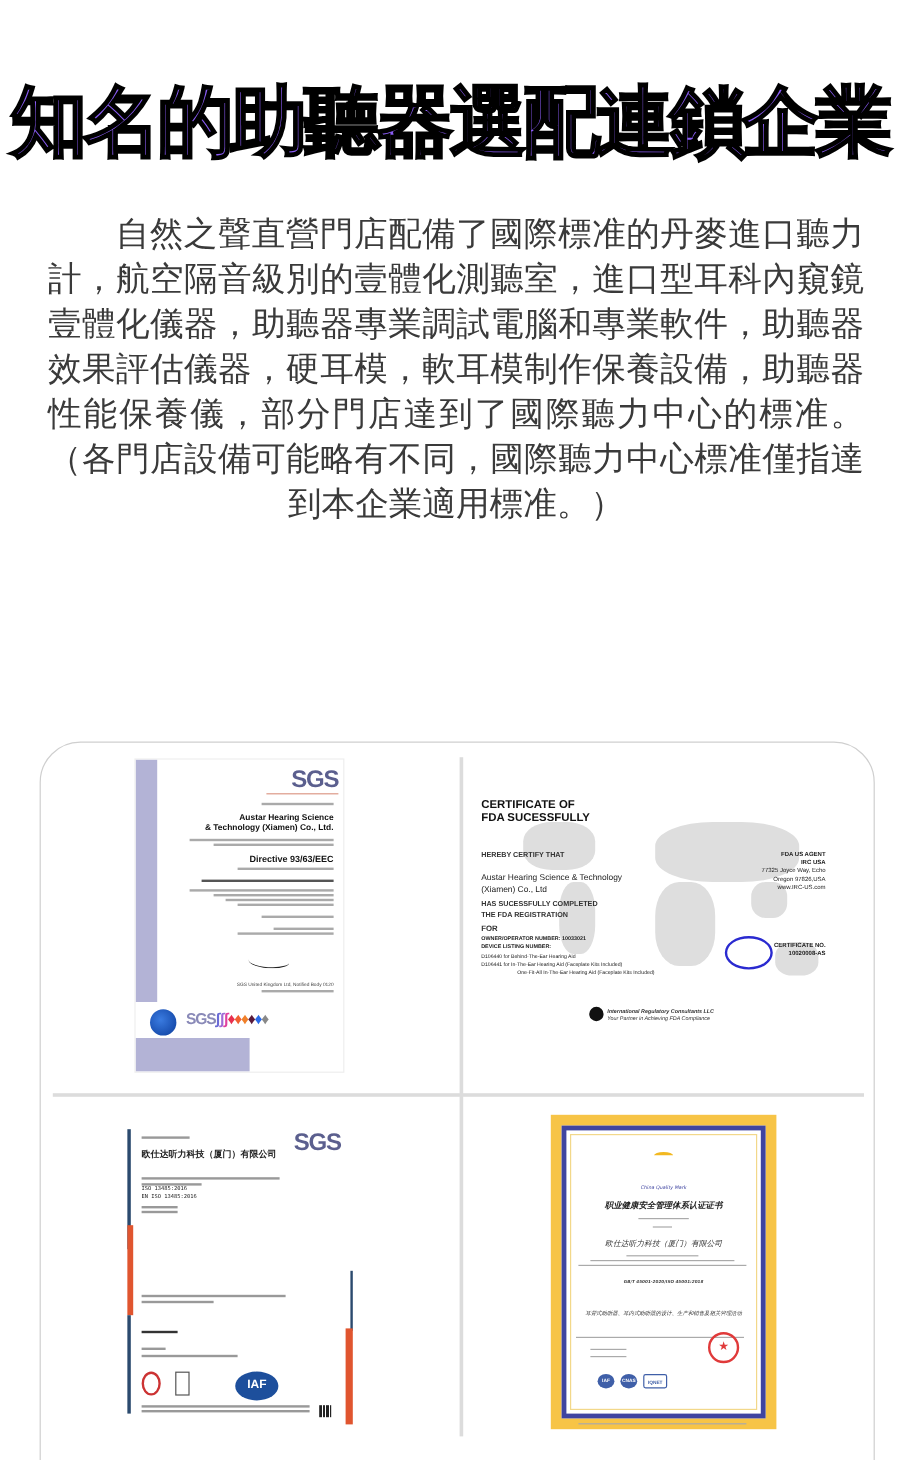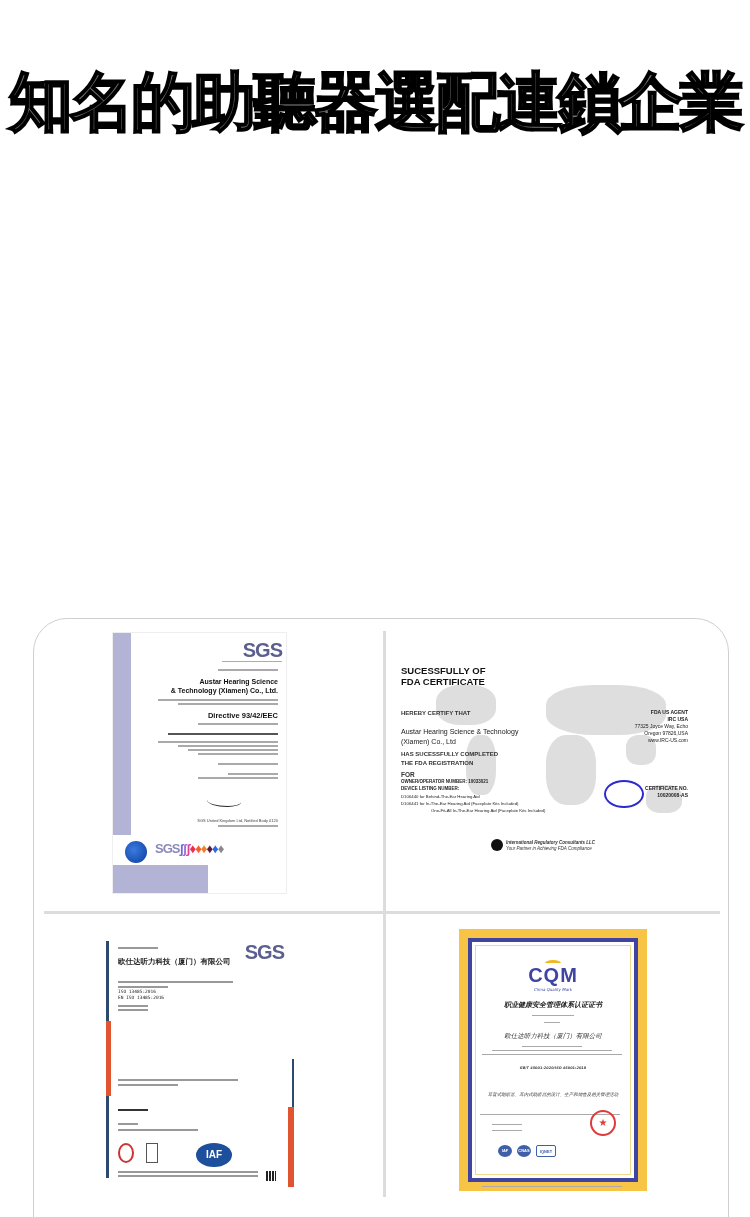--- a/index.html
+++ b/index.html
@@ -2,21 +2,21 @@
 <html><head>
 <meta charset="utf-8">
 <style>
   * { box-sizing: border-box; margin: 0; padding: 0; }
   html, body { width: 750px; height: 1217px; background: #ffffff; overflow: hidden; }
   body { position: relative; font-family: "DejaVu Sans", sans-serif; color: #333; }
 
   .headline {
     position: absolute; left: 0; top: 62px; width: 750px; text-align: center;
     font-family: "DejaVu Sans", sans-serif; font-weight: 900; font-size: 64px;
-    letter-spacing: -3px; color: #737373; line-height: 80px;
+    letter-spacing: -3px; color: #8b5cf6; line-height: 80px;
     -webkit-text-stroke: 2px #000;
   }
   .intro {
     position: absolute; left: 40px; top: 176px; width: 680px;
     font-size: 28px; line-height: 37.5px; color: #3a3a3a; text-align: center;
   }
   .intro p { margin: 0; }
   .intro .para2 { text-align: justify; text-align-last: center; }
   .intro .indent { display: inline-block; width: 56px; }
 
@@ -90,38 +90,39 @@
   .c4 .logos { position: absolute; left: 26px; top: 203px; display: flex; gap: 5px; }
   .c4 .logos span { display: block; width: 14px; height: 12px; border-radius: 50%; background: #3f5fa8; color: #fff; font: bold 4px "Liberation Sans", sans-serif; text-align: center; line-height: 12px; }
   .c4 .fine { position: absolute; height: 1px; background: #aaa; }
 </style>
 </head>
 <body>
 
 <div class="headline">知名的助聽器選配連鎖企業</div>
 
 <div class="intro">
+  <p class="para2"><span class="indent"></span><span>自然之聲直營門店配備了國際標准的丹麥進口聽力計，航空隔音級別的壹體化測聽室，進口型耳科內窺鏡壹體化儀器，助聽器專業調試電腦和專業軟件，助聽器效果評估儀器，硬耳模，軟耳模制作保養設備，助聽器性能保養儀，部分門店達到了國際聽力中心的標准。（各門店設備可能略有不同，國際聽力中心標准僅指達到本企業適用標准。）</span></p>
 </div>
 
 <div class="card">
   <div class="vdivider"></div>
   <div class="hdivider"></div>
 
   <div class="cert c1">
     <div class="band"></div>
     <div class="sgs">SGS</div>
     <div class="sgsline"></div>
     <div class="fine" style="top:36px;width:60px"></div>
     <div class="t company">
       <div>Austar Hearing Science</div>
       <div>&amp; Technology (Xiamen) Co., Ltd.</div>
     </div>
     <div class="fine" style="top:66px;width:120px"></div>
     <div class="fine" style="top:70px;width:100px"></div>
-    <div class="t directive">Directive 93/42/EEC</div>
+    <div class="t directive">Directive 93/63/EEC</div>
     <div class="fine" style="top:90px;width:80px"></div>
     <div class="fine" style="top:100px;width:110px;background:#555"></div>
     <div class="fine" style="top:108px;width:120px"></div>
     <div class="fine" style="top:112px;width:100px"></div>
     <div class="fine" style="top:116px;width:90px"></div>
     <div class="fine" style="top:120px;width:80px"></div>
     <div class="fine" style="top:130px;width:60px"></div>
     <div class="fine" style="top:140px;width:50px"></div>
     <div class="fine" style="top:144px;width:80px"></div>
     <div class="sig"></div>
@@ -137,22 +138,22 @@
   <div class="cert c2">
     <div class="map">
       <div style="left:10px;top:10px;width:60px;height:40px"></div>
       <div style="left:40px;top:60px;width:30px;height:60px"></div>
       <div style="left:120px;top:10px;width:120px;height:50px"></div>
       <div style="left:120px;top:60px;width:50px;height:70px"></div>
       <div style="left:200px;top:60px;width:30px;height:30px"></div>
       <div style="left:220px;top:110px;width:36px;height:28px"></div>
     </div>
     <div class="t title">
-      <div>SUCESSFULLY OF</div>
-      <div>FDA CERTIFICATE</div>
+      <div>CERTIFICATE OF</div>
+      <div>FDA SUCESSFULLY</div>
     </div>
     <div class="t lbl" style="left:5px;top:63px">HEREBY CERTIFY THAT</div>
     <div class="t txt" style="left:5px;top:80px;line-height:10px">
       <div>Austar Hearing Science &amp; Technology</div>
       <div>(Xiamen) Co., Ltd</div>
     </div>
     <div class="t lbl" style="left:5px;top:103px;line-height:9px">
       <div>HAS SUCESSFULLY COMPLETED</div>
       <div>THE FDA REGISTRATION</div>
     </div>
@@ -212,21 +213,20 @@
     <div class="iaf">IAF</div>
     <div class="fine" style="top:242px;width:140px"></div>
     <div class="fine" style="top:246px;width:140px"></div>
     <div class="qr"></div>
   </div>
 
   <div class="cert c4">
     <div class="inner">
       <div class="inner2"></div>
       <div class="arc"></div>
-      <div class="t cqm">CQM</div>
       <div class="t cqmsub">China Quality Mark</div>
       <div class="t title">职业健康安全管理体系认证证书</div>
       <div class="fine" style="left:60px;top:73px;width:42px"></div>
       <div class="fine" style="left:72px;top:80px;width:16px"></div>
       <div class="t co">欧仕达听力科技（厦门）有限公司</div>
       <div class="fine" style="left:50px;top:104px;width:60px"></div>
       <div class="fine" style="left:20px;top:108px;width:120px"></div>
       <div class="fine" style="left:10px;top:112px;width:140px"></div>
       <div class="t sm" style="top:124px;font-weight:bold">GB/T 45001-2020/ISO 45001:2018</div>
       <div class="t scope">耳背式助听器、耳内式助听器的设计、生产和销售及相关管理活动</div>

